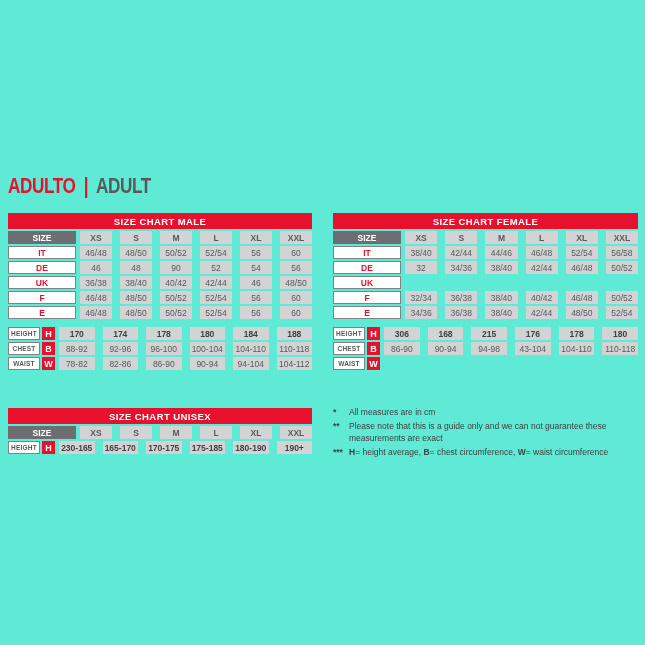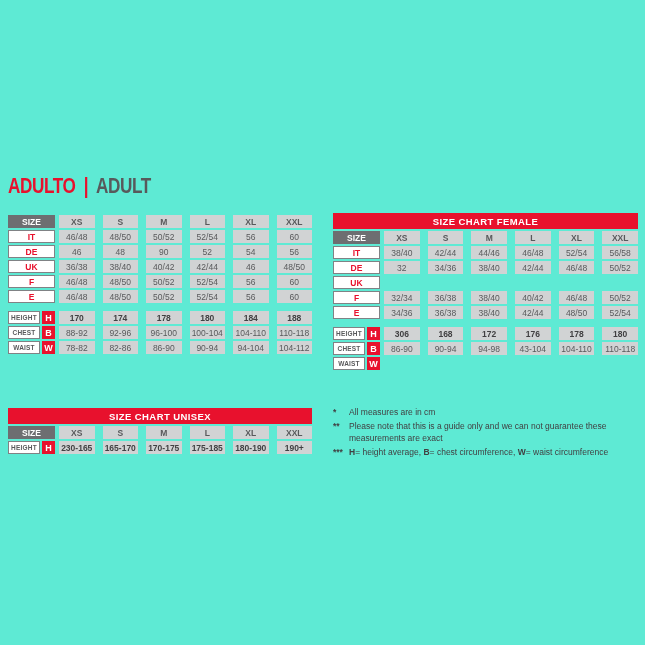--- a/index.html
+++ b/index.html
@@ -27,21 +27,21 @@
   .t-male{left:8px;top:213px;width:304px;}
   .t-female{left:333px;top:213px;width:305px;}
   .t-unisex{left:8px;top:408px;width:304px;}
 
   .bar{
     height:16px;background:var(--red);color:#fff;font-weight:bold;font-size:9.5px;
     display:flex;align-items:center;justify-content:center;letter-spacing:0.4px;
   }
   .trow{display:flex;margin-top:2px;height:13px;}
   .lab{
-    width:47px;margin-right:4px;flex-shrink:0;box-sizing:border-box;
+    width:68px;margin-right:4px;flex-shrink:0;box-sizing:border-box;
     display:flex;align-items:center;justify-content:center;
   }
   .hcell{background:var(--hdr-gray);color:#fff;font-weight:bold;font-size:8.5px;}
   .cells{display:flex;flex:1;gap:8px;}
   .cell{
     flex:1;display:flex;align-items:center;justify-content:center;
     font-size:8.5px;background:var(--cell-gray);color:var(--text-gray);
   }
   .cell.b{font-weight:bold;color:#414042;text-align:center;}
   .size-lab{
@@ -73,20 +73,21 @@
 
 <div class="canvas">
 
   <div class="title">
     <span class="primary">ADULTO</span>
     <span class="sep">|</span>
     <span class="secondary">ADULT</span>
   </div>
 
   <div class="table t-male">
+      <div class="bar">SIZE CHART MALE</div>
       <div class="trow">
         <div class="lab hcell">SIZE</div>
         <div class="cells">
           <div class="cell hcell">XS</div>
           <div class="cell hcell">S</div>
           <div class="cell hcell">M</div>
           <div class="cell hcell">L</div>
           <div class="cell hcell">XL</div>
           <div class="cell hcell">XXL</div>
         </div>
@@ -253,21 +254,21 @@
       </div>
       <div class="msec">
         <div class="trow">
           <div class="mlab">
             <div class="name">HEIGHT</div>
             <div class="badge">H</div>
           </div>
           <div class="cells">
             <div class="cell b">306</div>
             <div class="cell b">168</div>
-            <div class="cell b">172</div>
+            <div class="cell b">215</div>
             <div class="cell b">176</div>
             <div class="cell b">178</div>
             <div class="cell b">180</div>
           </div>
         </div>
         <div class="trow">
           <div class="mlab">
             <div class="name">CHEST</div>
             <div class="badge">B</div>
           </div>

